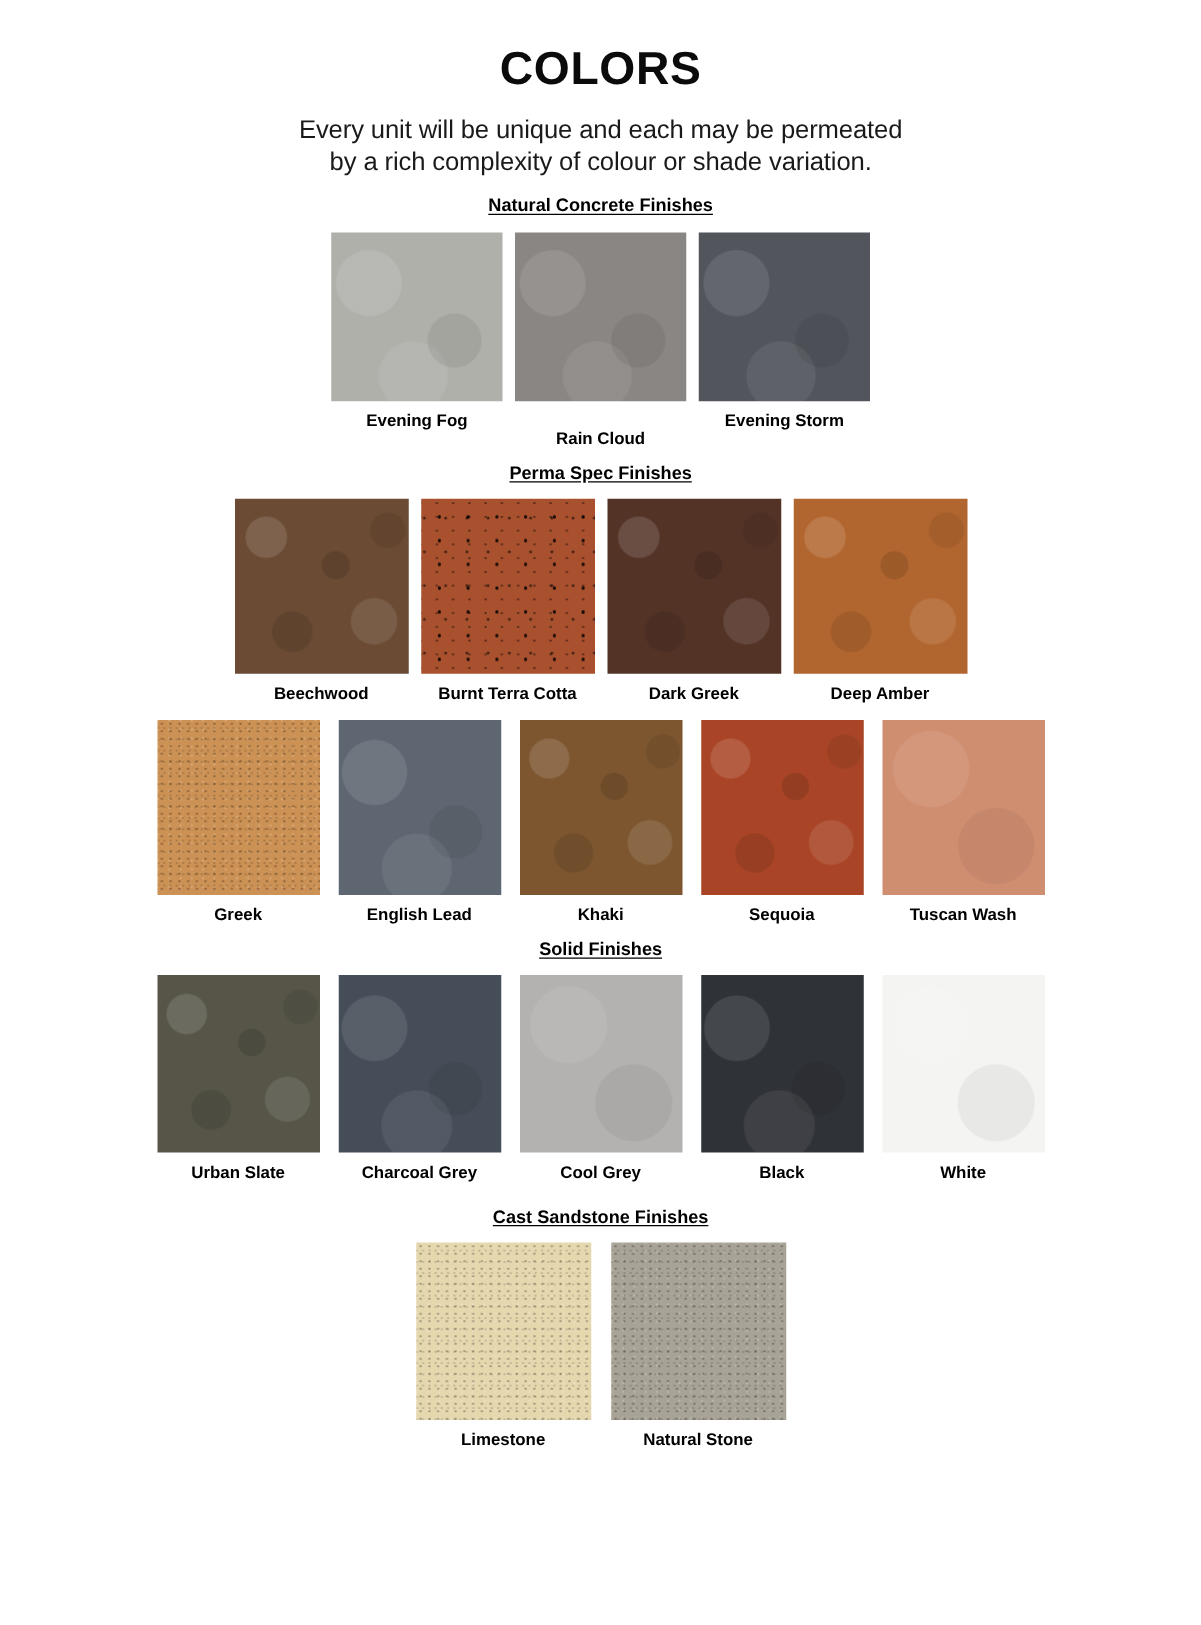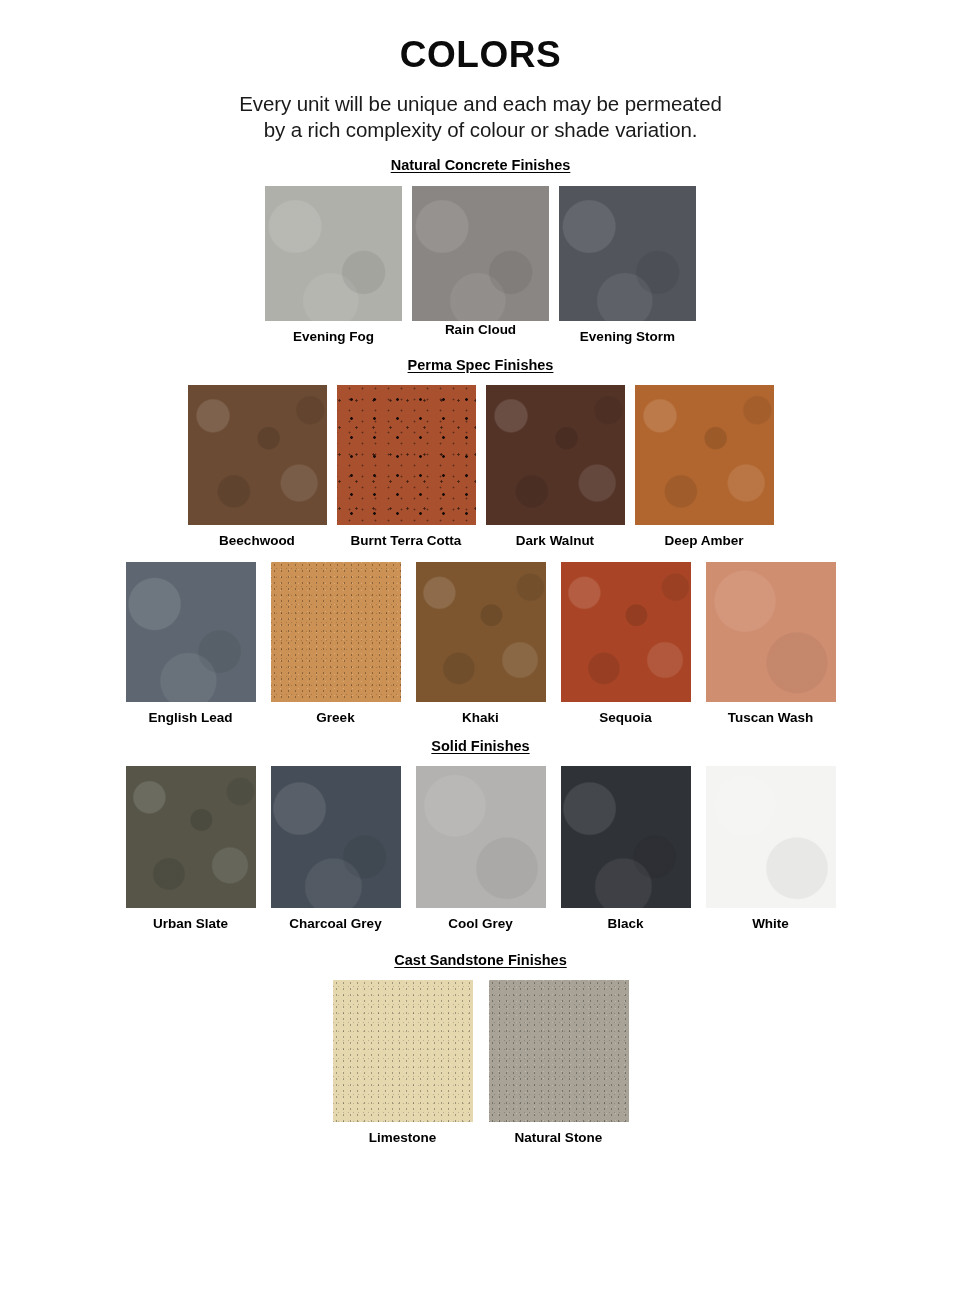--- a/index.html
+++ b/index.html
@@ -148,56 +148,56 @@
   <div id="sections-root">
       <div class="section" style="margin-top: 14px;">
         <div class="section-header">Natural Concrete Finishes</div>
         <div class="swatch-row" style="gap: 10px; margin-top: 11px;">
           <div class="swatch-cell">
             <div class="swatch tex-soft" style="width: 137px; height: 135px; background: rgb(176, 176, 171);"></div>
             <div class="swatch-label" style="margin-top: 9px; max-width: 147px;">Evening Fog</div>
           </div>
           <div class="swatch-cell">
             <div class="swatch tex-soft" style="width: 137px; height: 135px; background: rgb(138, 134, 131);"></div>
-            <div class="swatch-label" style="margin-top: 2px; max-width: 147px;">Rain Cloud</div>
+            <div class="swatch-label" style="margin-top: 23px; max-width: 147px;">Rain Cloud</div>
           </div>
           <div class="swatch-cell">
             <div class="swatch tex-soft" style="width: 137px; height: 135px; background: rgb(82, 85, 92);"></div>
             <div class="swatch-label" style="margin-top: 9px; max-width: 147px;">Evening Storm</div>
           </div>
         </div>
       </div>
       <div class="section" style="margin-top: 12px;">
         <div class="section-header">Perma Spec Finishes</div>
         <div class="swatch-row" style="gap: 10px; margin-top: 11px;">
           <div class="swatch-cell">
             <div class="swatch tex-mottle" style="width: 139px; height: 140px; background: rgb(107, 75, 51);"></div>
             <div class="swatch-label" style="margin-top: 9px; max-width: 149px;">Beechwood</div>
           </div>
           <div class="swatch-cell">
             <div class="swatch tex-speck" style="width: 139px; height: 140px; background: rgb(169, 81, 47);"></div>
             <div class="swatch-label" style="margin-top: 9px; max-width: 149px;">Burnt Terra Cotta</div>
           </div>
           <div class="swatch-cell">
             <div class="swatch tex-mottle" style="width: 139px; height: 140px; background: rgb(84, 51, 39);"></div>
-            <div class="swatch-label" style="margin-top: 9px; max-width: 149px;">Dark Walnut</div>
+            <div class="swatch-label" style="margin-top: 9px; max-width: 149px;">Dark Greek</div>
           </div>
           <div class="swatch-cell">
             <div class="swatch tex-mottle" style="width: 139px; height: 140px; background: rgb(178, 102, 47);"></div>
             <div class="swatch-label" style="margin-top: 9px; max-width: 149px;">Deep Amber</div>
           </div>
         </div>
         <div class="swatch-row" style="gap: 15px; margin-top: 13px;">
           <div class="swatch-cell">
+            <div class="swatch tex-grain" style="width: 130px; height: 140px; background: rgb(204, 145, 84);"></div>
+            <div class="swatch-label" style="margin-top: 9px; max-width: 145px;">Greek</div>
+          </div>
+          <div class="swatch-cell">
             <div class="swatch tex-soft" style="width: 130px; height: 140px; background: rgb(94, 103, 113);"></div>
             <div class="swatch-label" style="margin-top: 9px; max-width: 145px;">English Lead</div>
-          </div>
-          <div class="swatch-cell">
-            <div class="swatch tex-grain" style="width: 130px; height: 140px; background: rgb(204, 145, 84);"></div>
-            <div class="swatch-label" style="margin-top: 9px; max-width: 145px;">Greek</div>
           </div>
           <div class="swatch-cell">
             <div class="swatch tex-mottle" style="width: 130px; height: 140px; background: rgb(125, 86, 48);"></div>
             <div class="swatch-label" style="margin-top: 9px; max-width: 145px;">Khaki</div>
           </div>
           <div class="swatch-cell">
             <div class="swatch tex-mottle" style="width: 130px; height: 140px; background: rgb(169, 69, 38);"></div>
             <div class="swatch-label" style="margin-top: 9px; max-width: 145px;">Sequoia</div>
           </div>
           <div class="swatch-cell">

